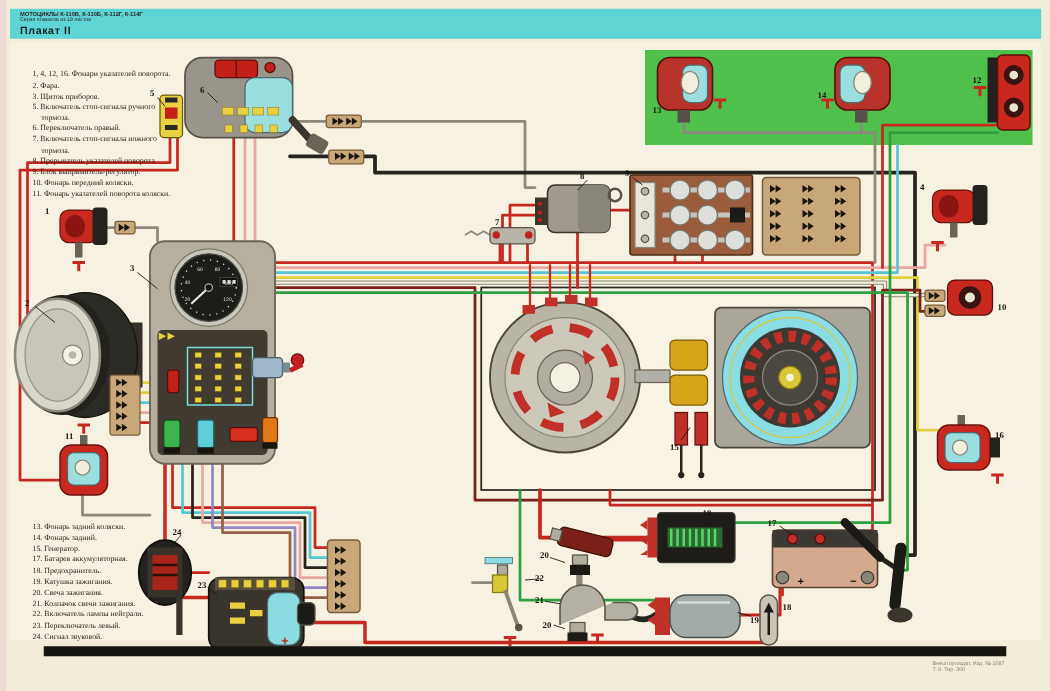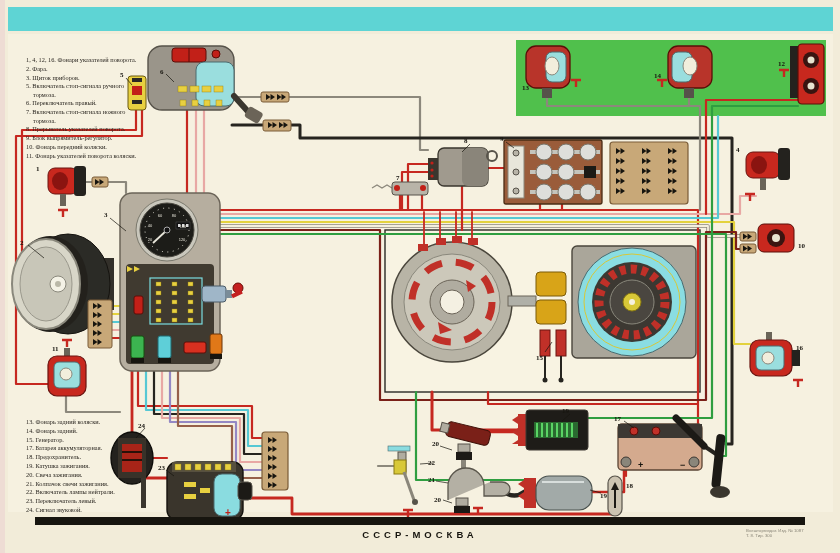--- a/index.html
+++ b/index.html
@@ -531,20 +531,25 @@
       <text class="co" x="434" y="502">20</text>
       <text class="co" x="428" y="482">21</text>
       <text class="co" x="428" y="465">22</text>
       <text class="co" x="158" y="470">23</text>
       <text class="co" x="138" y="428">24</text>
       <text class="co" x="52" y="351">11</text>
     </g>
   </svg>
 
   <div class="header-band">
+    <div class="hdr-meta">
+      <div class="m1">МОТОЦИКЛЫ К-110В, К-110Б, К-112Г, К-114Г</div>
+      <div class="m2">Серия плакатов из 19 листов</div>
+      <div class="m3">Плакат II</div>
+    </div>
   </div>
 
   <div class="legend legend-top">
     <div class="li">1, 4, 12, 16. Фонари указателей поворота.</div>
     <div class="li">2. Фара.</div>
     <div class="li">3. Щиток приборов.</div>
     <div class="li">5. Включатель стоп-сигнала ручного тормоза.</div>
     <div class="li">6. Переключатель правый.</div>
     <div class="li">7. Включатель стоп-сигнала ножного тормоза.</div>
     <div class="li">8. Прерыватель указателей поворота.</div>
@@ -560,18 +565,17 @@
     <div class="li">18. Предохранитель.</div>
     <div class="li">19. Катушка зажигания.</div>
     <div class="li">20. Свеча зажигания.</div>
     <div class="li">21. Колпачок свечи зажигания.</div>
     <div class="li">22. Включатель лампы нейтрали.</div>
     <div class="li">23. Переключатель левый.</div>
     <div class="li">24. Сигнал звуковой.</div>
   </div>
 
   <div class="footer-bar"></div>
-  <div class="footer-city">СССР-МОСКВА</div>
   <div class="footer-imprint">
     <div>Внешторгиздат. Изд. № 1087</div>
     <div>Т. 8. Тир. 300</div>
   </div>
 </div>
 
 </body></html>

